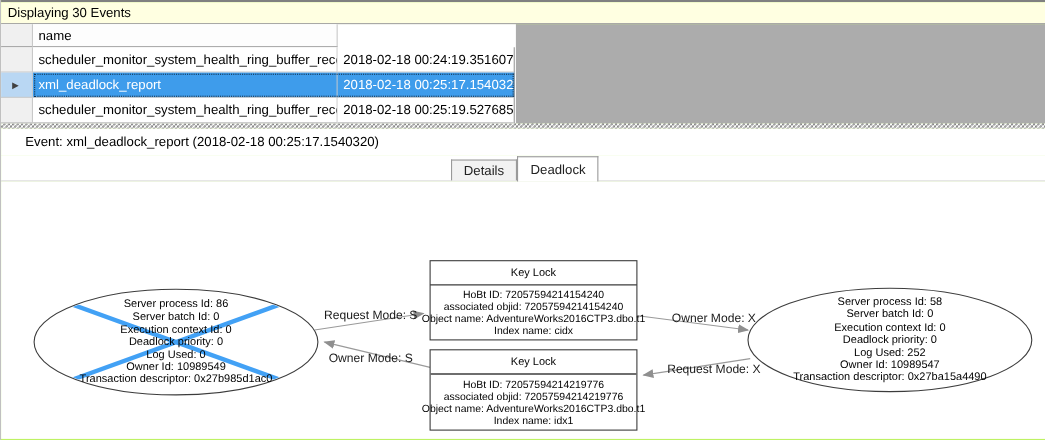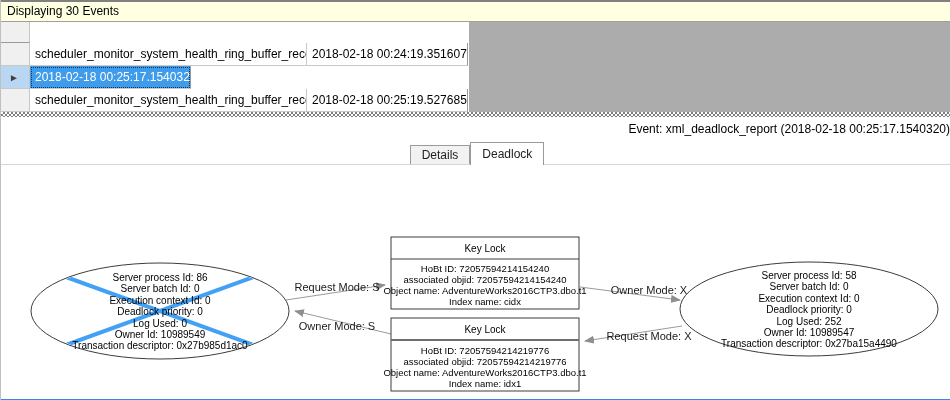--- a/index.html
+++ b/index.html
@@ -1,17 +1,17 @@
 <!DOCTYPE html>
 <html><head>
 <meta charset="utf-8">
 <style>
   * { margin:0; padding:0; box-sizing:border-box; }
   html,body { width:950px; height:400px; font-family:"Liberation Sans", sans-serif; background:#fff; }
-  .app { width:950px; height:400px; border-left:1px solid #c0c0c0; overflow:hidden; background:#3b82f6; }
+  .app { width:950px; height:400px; border-left:1px solid #c0c0c0; overflow:hidden; background:#bef264; }
   .top-border { height:2px; background:#808080; }
 
   
   .info-bar { height:20px; background:#ffffe1; border-bottom:1px solid #a0a0a0;
               font-size:12px; line-height:19px; padding-left:6px; color:#000; }
 
   
   .grid-zone { height:90px; background:#acacac; position:relative; }
   .grid { width:468px; background:#fff; }
   .grid-row { display:flex; height:23px; }
@@ -28,21 +28,21 @@
   .row-selected .c-sel { background:#b9d7f3 !important; }
   .sel-arrow { font-size:10px; color:#404040; line-height:22px; }
 
   
   .splitter { height:5px; background-color:#fff;
     background-image:
       linear-gradient(45deg,#808080 25%,transparent 25%,transparent 75%,#808080 75%),
       linear-gradient(45deg,#808080 25%,transparent 25%,transparent 75%,#808080 75%);
     background-size:4px 4px; background-position:0 0,2px 2px; }
 
-  .event-bar { height:24px; background:#fff; font-size:12px; line-height:24px; padding-left:22px; color:#000;text-align:right; }
+  .event-bar { height:24px; background:#fff; font-size:12px; line-height:24px; padding-left:22px; color:#000; }
 
   
   .tabs { height:24px; display:flex; align-items:flex-end; padding-left:3px; background:#fff;
           border-bottom:1px solid #d6d6d6;justify-content:center; }
   .tab { font-size:12px; padding:0 11px; border:1px solid #9a9a9a; border-bottom:none;
          background:#f2f2f2; color:#222; height:19px; line-height:18px; cursor:default; }
   .tab.active { background:#fff; height:23px; line-height:23px; margin-bottom:-1px; z-index:2; position:relative; }
 
   .content { height:234px; background:#fff; position:relative; }
   svg text { fill:#000; }
@@ -59,36 +59,38 @@
 
   <div class="info-bar">
     <span>Displaying 30 Events</span>
   </div>
 
   <div class="grid-zone">
     <div class="grid">
       <div class="grid-row hdr">
         <div class="cell c-sel"></div>
         <div class="cells-wrap">
+          <div class="cell c-name">name</div>
         </div>
       </div>
 
       <div class="grid-row">
         <div class="cell c-sel"></div>
         <div class="cells-wrap">
           <div class="cell c-name">scheduler_monitor_system_health_ring_buffer_recorded</div>
           <div class="cell c-ts">2018-02-18 00:24:19.3516078</div>
         </div>
       </div>
 
       <div class="grid-row row-selected">
         <div class="cell c-sel">
           <span class="sel-arrow">►</span>
         </div>
         <div class="cells-wrap">
+          <div class="cell c-name">xml_deadlock_report</div>
           <div class="cell c-ts">2018-02-18 00:25:17.1540320</div>
         </div>
       </div>
 
       <div class="grid-row">
         <div class="cell c-sel"></div>
         <div class="cells-wrap">
           <div class="cell c-name">scheduler_monitor_system_health_ring_buffer_recorded</div>
           <div class="cell c-ts">2018-02-18 00:25:19.5276859</div>
         </div>

